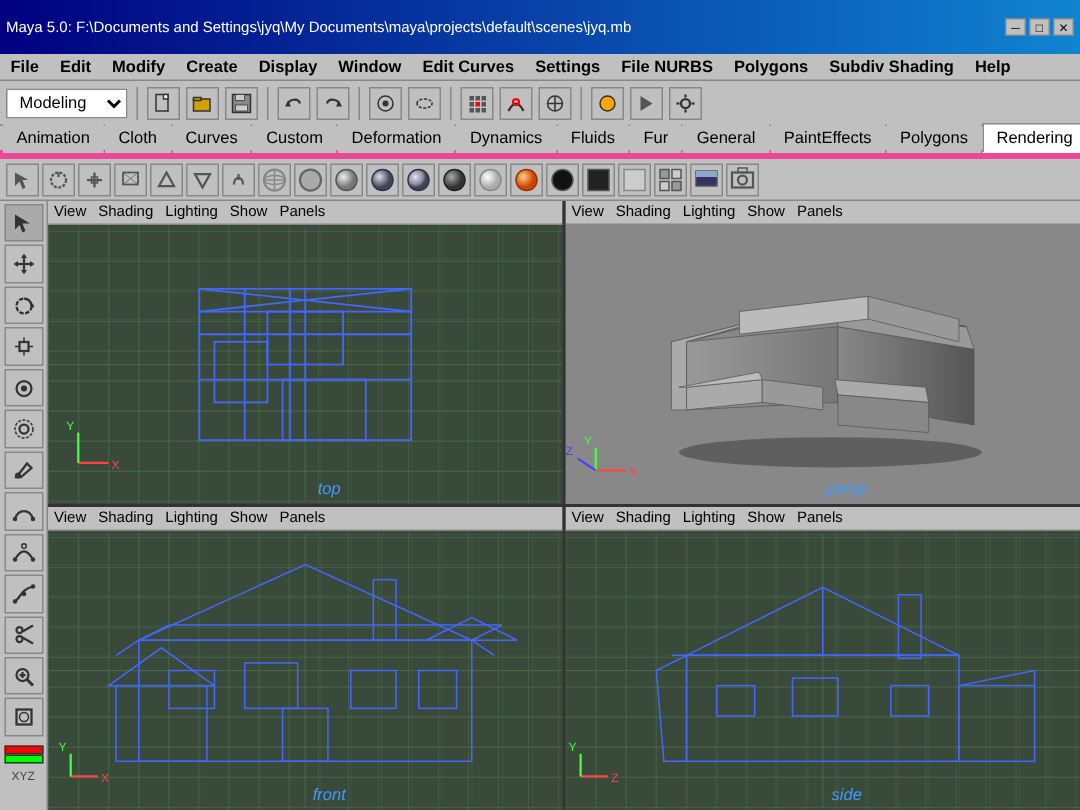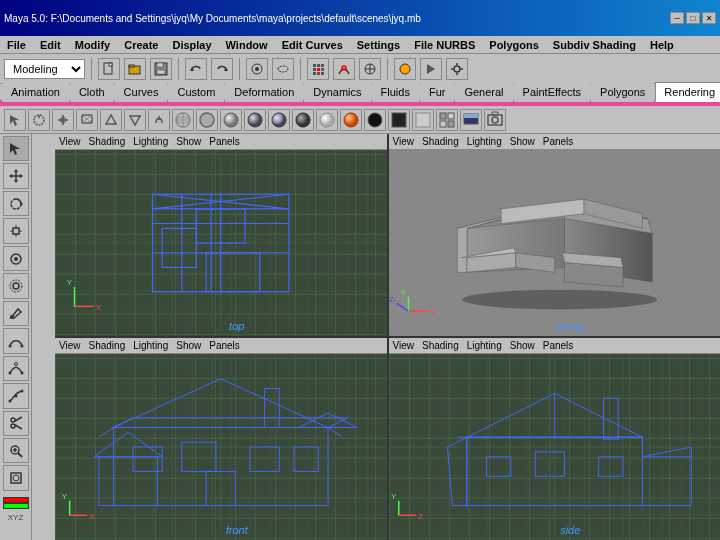--- a/index.html
+++ b/index.html
@@ -180,21 +180,20 @@
     .side-btn.active { background: #aaa; }
 
     
     #viewport-area {
       flex: 1;
       display: grid;
       grid-template-columns: 1fr 1fr;
       grid-template-rows: 1fr 1fr;
       background: #333;
       gap: 2px;
-      margin-left: 23px;
     }
     .viewport {
       background: #3a5a3a;
       position: relative;
       overflow: hidden;
     }
     .viewport-menu {
       display: flex;
       gap: 8px;
       padding: 2px 4px;

